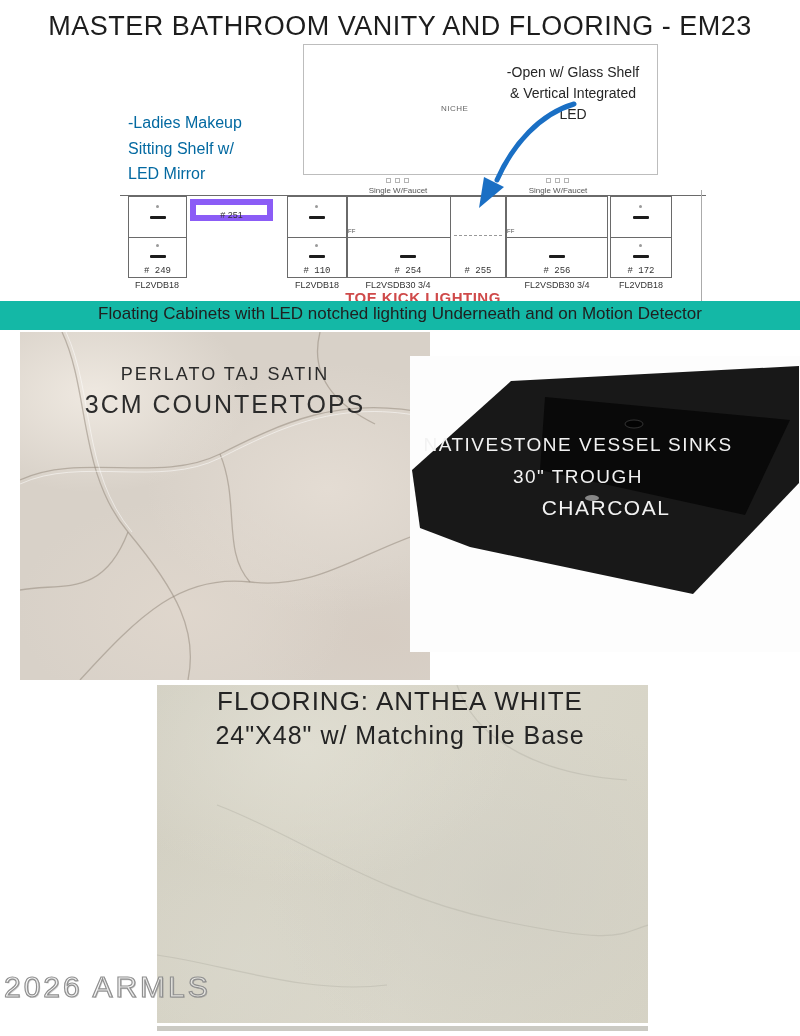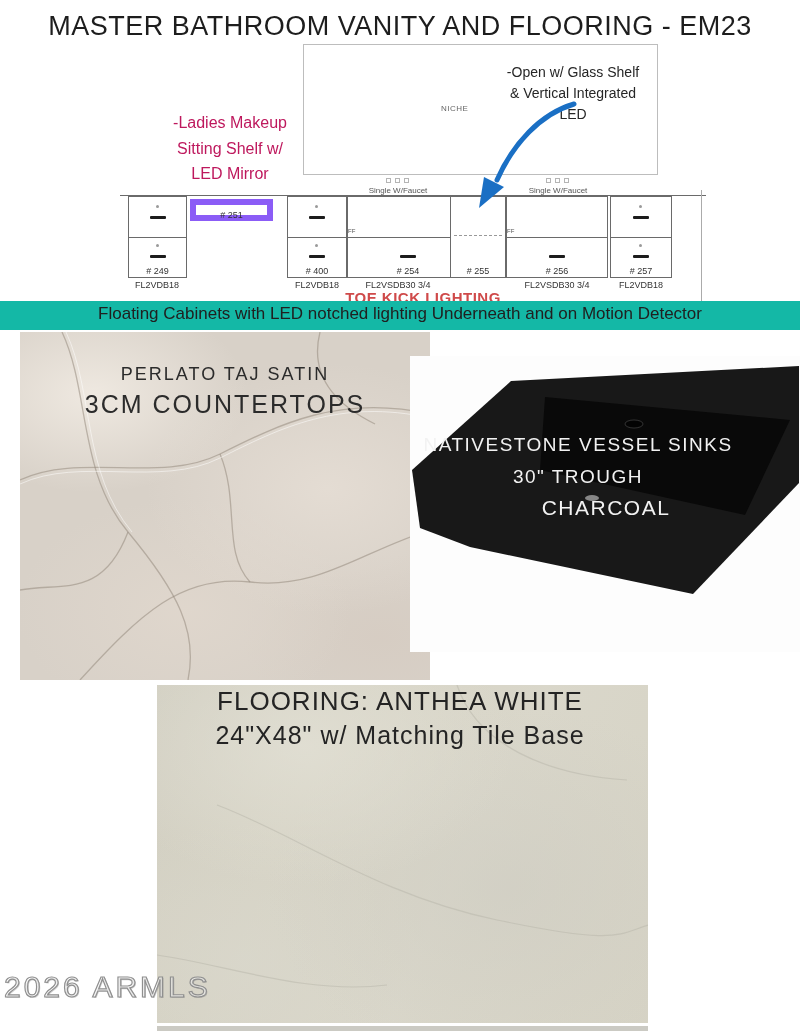--- a/index.html
+++ b/index.html
@@ -8,28 +8,28 @@
 
   
   .title{position:absolute;top:11px;left:0;width:100%;text-align:center;
          font-size:27px;color:#1d1d1d;letter-spacing:0.5px;font-weight:normal;}
 
   
   .mirror{position:absolute;left:303px;top:44px;width:353px;height:129px;border:1px solid #bdbdbd;}
   .niche{position:absolute;left:441px;top:104px;font-size:8px;color:#666;letter-spacing:.5px;}
   .ann-open{position:absolute;left:466px;top:62px;width:214px;text-align:center;
             font-size:14px;color:#262626;line-height:1.5;}
-  .ann-makeup{position:absolute;left:128px;top:110px;width:204px;text-align:center;
-            font-size:16px;color:#be185d;line-height:1.6;}
+  .ann-makeup{position:absolute;left:128px;top:110px;width:204px;text-align:left;
+            font-size:16px;color:#0369a1;line-height:1.6;}
   .overlay-svg{position:absolute;left:0;top:0;width:800px;height:320px;pointer-events:none;z-index:6;}
 
   .counter-line{position:absolute;left:120px;top:195px;width:586px;height:1px;background:#6a6a6a;}
   .wall-line{position:absolute;left:701px;top:190px;width:1px;height:118px;background:#ababab;}
 
-  .cab{position:absolute;top:196px;height:82px;border:1px solid #6a6a6a;background:#fff;box-sizing:border-box;z-index:2;}
+  .cab{position:absolute;top:196px;height:82px;border:1px solid #6a6a6a;background:#fff;box-sizing:border-box;z-index:2;font-family:Liberation Mono, monospace;}
   .divider{position:absolute;left:0;right:0;top:40px;height:1px;background:#6a6a6a;}
   .knob{position:absolute;left:50%;width:3px;height:3px;margin-left:-2px;border-radius:50%;background:#9a9a9a;}
   .handle{position:absolute;left:50%;transform:translateX(-50%);width:16px;height:3px;background:#1c1c1c;border-radius:1px;}
   .k1{top:8px}.h1{top:19px}.k2{top:47px}.h2{top:58px}
   .cab-num{position:absolute;left:0;right:0;bottom:1px;text-align:center;font-size:9px;color:#333;white-space:nowrap;}
   .cab-model{position:absolute;top:280px;width:90px;text-align:center;font-size:9px;color:#333;white-space:nowrap;z-index:2;}
   .knee-drawer{position:absolute;left:190px;top:199px;width:83px;height:22px;border:6px solid #8b5cf6;box-sizing:border-box;
                font-size:9px;color:#333;text-align:center;line-height:20px;background:#fff;z-index:2;}
   .shelf-line{position:absolute;left:3px;right:3px;top:38px;border-top:1px dashed #999;}
   .ff{position:absolute;font-size:6px;color:#555;z-index:3;}
@@ -136,21 +136,21 @@
   <div class="cab-model" style="left:112px;">FL2VDB18</div>
 
   <div class="knee-drawer"># 251</div>
 
   <div class="cab" style="left:287px;width:60px;">
     <span class="knob k1"></span>
     <span class="handle h1"></span>
     <div class="divider"></div>
     <span class="knob k2"></span>
     <span class="handle h2"></span>
-    <div class="cab-num"># 400</div>
+    <div class="cab-num"># 110</div>
   </div>
   <div class="cab-model" style="left:272px;">FL2VDB18</div>
 
   <div class="cab" style="left:347px;width:122px;">
     <div class="divider"></div>
     <span class="handle h2"></span>
     <div class="cab-num"># 254</div>
   </div>
   <div class="cab-model" style="left:353px;">FL2VSDB30 3/4</div>
   <div class="ff" style="left:348px;top:228px;">FF</div>
@@ -167,21 +167,21 @@
   </div>
   <div class="cab-model" style="left:512px;">FL2VSDB30 3/4</div>
   <div class="ff" style="left:507px;top:228px;">FF</div>
 
   <div class="cab" style="left:610px;width:62px;">
     <span class="knob k1"></span>
     <span class="handle h1"></span>
     <div class="divider"></div>
     <span class="knob k2"></span>
     <span class="handle h2"></span>
-    <div class="cab-num"># 257</div>
+    <div class="cab-num"># 172</div>
   </div>
   <div class="cab-model" style="left:596px;">FL2VDB18</div>
 
   <div class="toekick">TOE KICK LIGHTING</div>
 
   <div class="caption">Floating Cabinets with LED notched lighting Underneath and on Motion Detector</div>
 
   <div class="marble">
     <svg width="410" height="348" viewBox="0 0 410 348">
       <g fill="none" stroke="rgba(150,138,126,.55)" stroke-width="1.3">

